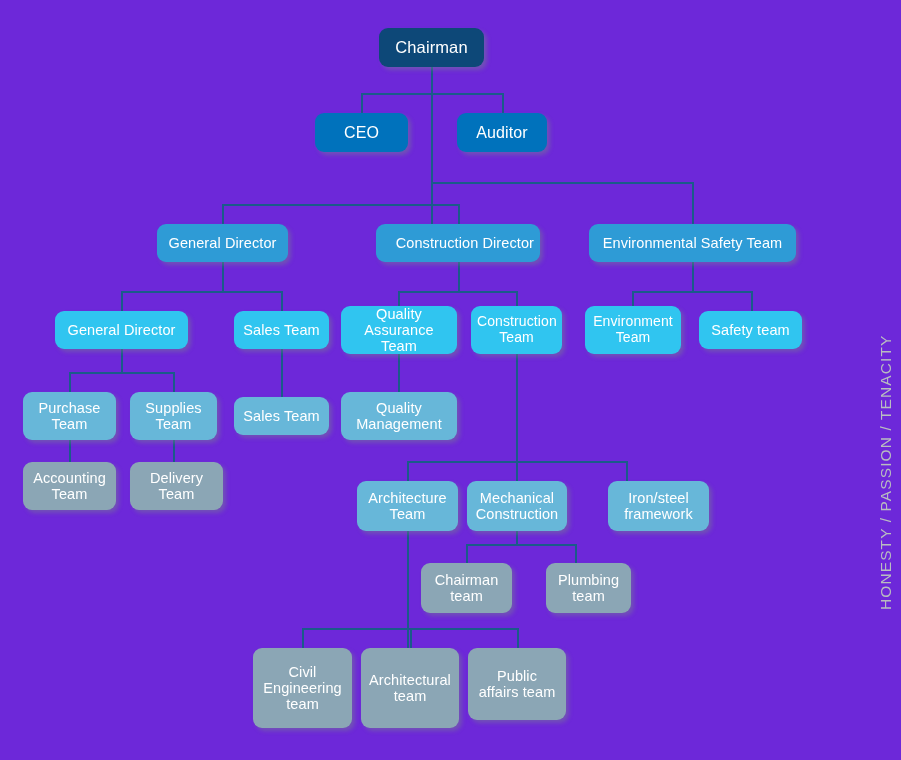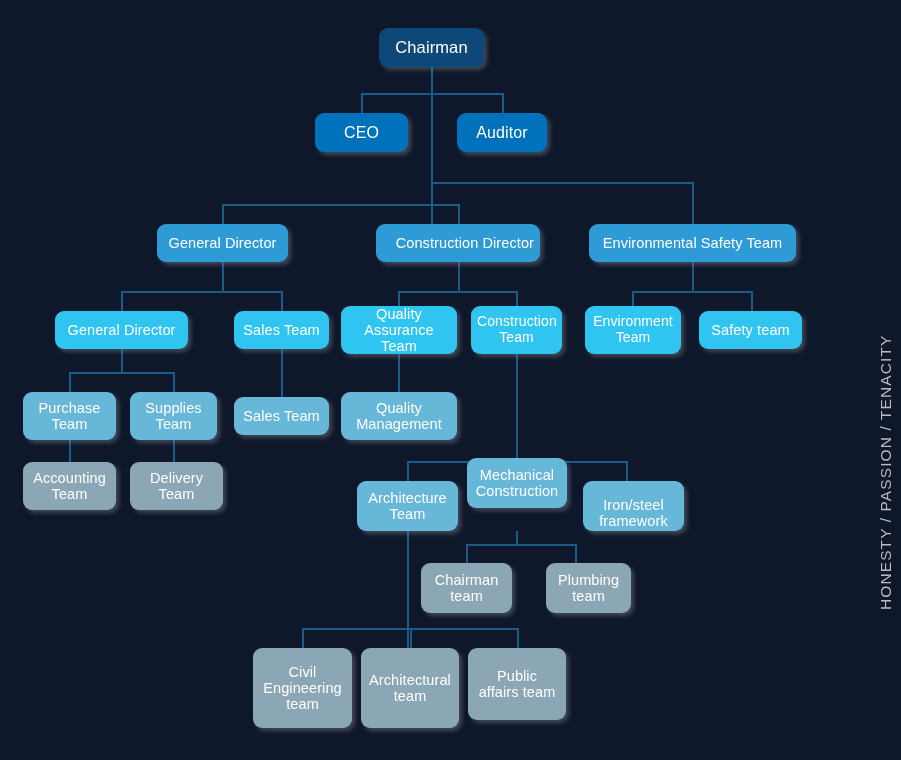--- a/index.html
+++ b/index.html
@@ -53,21 +53,21 @@
     letter-spacing: 1.1px;
     white-space: nowrap;
     transform-origin: left top;
     transform: rotate(-90deg);
     z-index: 2;
   }
 </style>
 </head>
 <body>
 
-<div id="chart-canvas" style="width: 901px; height: 760px; background: #0f172a;">
+<div id="chart-canvas" style="width: 901px; height: 760px; background: #6d28d9;">
   <div id="connector-layer">
       <div class="connector v" style="background: rgb(27, 91, 138); left: 431px; top: 67px; height: 115px;"></div>
       <div class="connector h" style="background: rgb(27, 91, 138); left: 361px; top: 93px; width: 141px;"></div>
       <div class="connector v" style="background: rgb(27, 91, 138); left: 361px; top: 93px; height: 20px;"></div>
       <div class="connector v" style="background: rgb(27, 91, 138); left: 502px; top: 93px; height: 20px;"></div>
       <div class="connector v" style="background: rgb(27, 91, 138); left: 431px; top: 182px; height: 42px;"></div>
       <div class="connector h" style="background: rgb(27, 91, 138); left: 431px; top: 182px; width: 262px;"></div>
       <div class="connector v" style="background: rgb(27, 91, 138); left: 692px; top: 182px; height: 42px;"></div>
       <div class="connector h" style="background: rgb(27, 91, 138); left: 222px; top: 204px; width: 237px;"></div>
       <div class="connector v" style="background: rgb(27, 91, 138); left: 222px; top: 204px; height: 20px;"></div>
@@ -129,23 +129,23 @@
 Team</span></div>
       <div class="node" style="left: 234px; top: 397px; width: 95px; height: 38px; background: rgb(103, 183, 217); font-size: 14.5px; color: rgb(255, 255, 255);"><span class="node-label">Sales Team</span></div>
       <div class="node" style="left: 341px; top: 392px; width: 116px; height: 48px; background: rgb(103, 183, 217); font-size: 14.5px; color: rgb(255, 255, 255);"><span class="node-label">Quality
 Management</span></div>
       <div class="node" style="left: 23px; top: 462px; width: 93px; height: 48px; background: rgb(139, 166, 181); font-size: 14.5px; color: rgb(255, 255, 255);"><span class="node-label">Accounting
 Team</span></div>
       <div class="node" style="left: 130px; top: 462px; width: 93px; height: 48px; background: rgb(139, 166, 181); font-size: 14.5px; color: rgb(255, 255, 255);"><span class="node-label">Delivery
 Team</span></div>
       <div class="node" style="left: 357px; top: 481px; width: 101px; height: 50px; background: rgb(103, 183, 217); font-size: 14.5px; color: rgb(255, 255, 255);"><span class="node-label">Architecture
 Team</span></div>
-      <div class="node" style="left: 467px; top: 458px; width: 100px; height: 50px; background: rgb(103, 183, 217); font-size: 14.5px; color: rgb(255, 255, 255);"><span class="node-label">Mechanical
+      <div class="node" style="left: 467px; top: 481px; width: 100px; height: 50px; background: rgb(103, 183, 217); font-size: 14.5px; color: rgb(255, 255, 255);"><span class="node-label">Mechanical
 Construction</span></div>
-      <div class="node" style="left: 583px; top: 481px; width: 101px; height: 50px; background: rgb(103, 183, 217); font-size: 14.5px; color: rgb(255, 255, 255); align-items: flex-end;"><span class="node-label">Iron/steel
+      <div class="node" style="left: 608px; top: 481px; width: 101px; height: 50px; background: rgb(103, 183, 217); font-size: 14.5px; color: rgb(255, 255, 255);"><span class="node-label">Iron/steel
 framework</span></div>
       <div class="node" style="left: 421px; top: 563px; width: 91px; height: 50px; background: rgb(139, 166, 181); font-size: 14.5px; color: rgb(255, 255, 255);"><span class="node-label">Chairman
 team</span></div>
       <div class="node" style="left: 533px; top: 563px; width: 85px; height: 50px; background: rgb(139, 166, 181); font-size: 14.5px; color: rgb(255, 255, 255); margin-left: 13px;"><span class="node-label">Plumbing
 team</span></div>
       <div class="node" style="left: 253px; top: 648px; width: 99px; height: 80px; background: rgb(139, 166, 181); font-size: 14.5px; color: rgb(255, 255, 255);"><span class="node-label">Civil
 Engineering
 team</span></div>
       <div class="node" style="left: 361px; top: 648px; width: 98px; height: 80px; background: rgb(139, 166, 181); font-size: 14.5px; color: rgb(255, 255, 255);"><span class="node-label">Architectural
 team</span></div>

